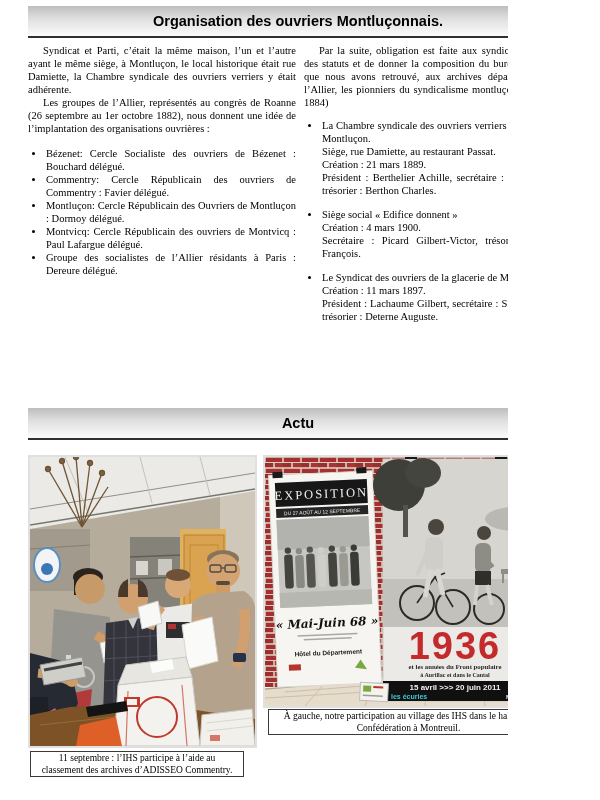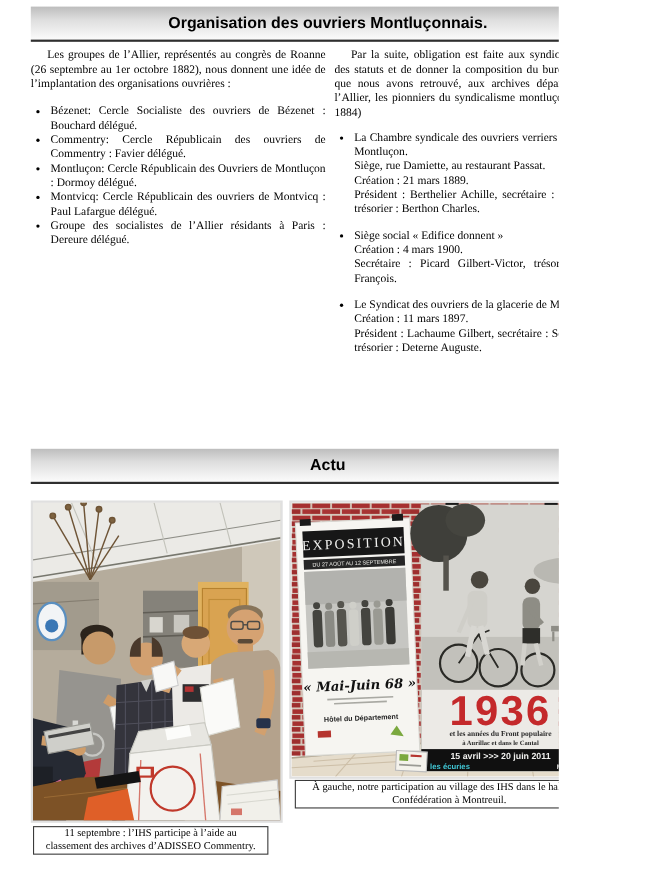--- a/index.html
+++ b/index.html
@@ -47,20 +47,21 @@
 </head>
 <body>
 
 <div class="page">
 
   <div class="banner title-banner">
     <span>Organisation des ouvriers Montluçonnais.</span>
   </div>
 
   <div class="col col-left">
+    <p class="indent">Syndicat et Parti, c’était la même maison, l’un et l’autre ayant le même siège, à Montluçon, le local historique était rue Damiette, la Chambre syndicale des ouvriers verriers y était adhérente.</p>
     <p class="indent">Les groupes de l’Allier, représentés au congrès de Roanne (26 septembre au 1er octobre 1882), nous donnent une idée de l’implantation des organisations ouvrières :</p>
     <ul class="bullets tight">
       <li>Bézenet: Cercle Socialiste des ouvriers de Bézenet : Bouchard délégué.</li>
       <li>Commentry: Cercle Républicain des ouvriers de Commentry : Favier délégué.</li>
       <li>Montluçon: Cercle Républicain des Ouvriers de Montluçon : Dormoy délégué.</li>
       <li>Montvicq: Cercle Républicain des ouvriers de Montvicq : Paul Lafargue délégué.</li>
       <li>Groupe des socialistes de l’Allier résidants à Paris : Dereure délégué.</li>
     </ul>
   </div>
 

